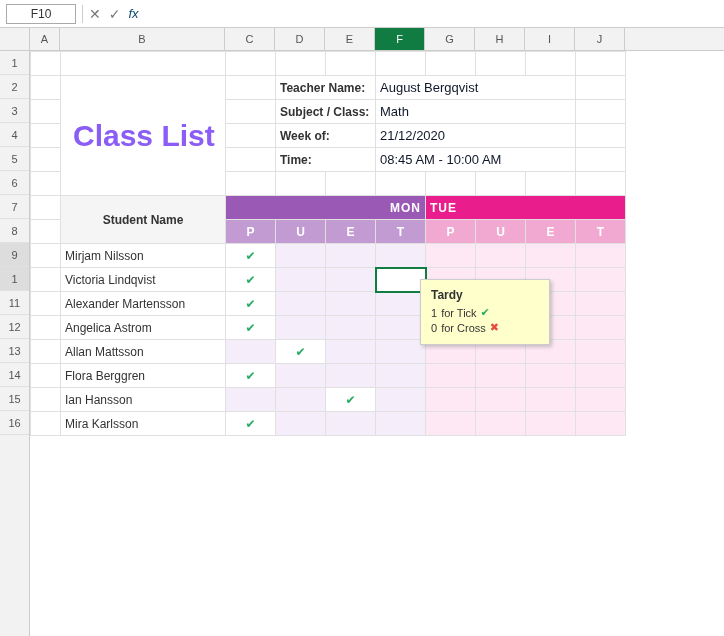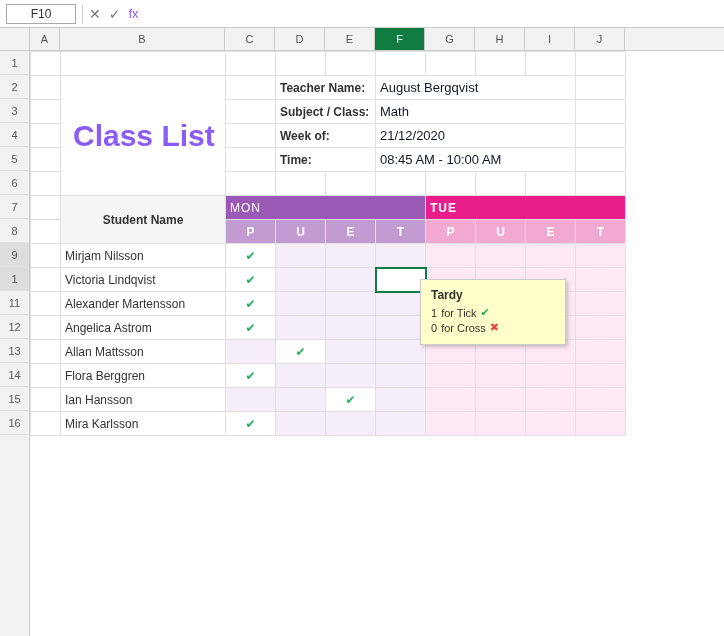--- a/index.html
+++ b/index.html
@@ -36,21 +36,22 @@
       display: flex;
       gap: 8px;
       color: #555;
       font-size: 14px;
     }
     .formula-icon {
       cursor: pointer;
       color: #777;
     }
     .formula-fx {
-      color: #8b5cf6;
+      color: #0c4a6e;
+      font-style: italic;
       font-size: 13px;
     }
 
     
     .spreadsheet-container {
       display: flex;
       flex-direction: column;
       height: calc(100vh - 28px);
       overflow: hidden;
     }
@@ -141,22 +142,22 @@
     }
     .cell-value {
       font-size: 13px;
       color: #0f172a;
     }
 
     
     .mon-header {
       background: #9b59b6;
       color: #fff;
-      text-align: left;
-      font-weight: normal;
+      text-align: right;
+      font-weight: bold;
       font-size: 12px;
       letter-spacing: 1px;
     }
     .tue-header {
       background: #e91e8c;
       color: #fff;
       text-align: left;
       font-weight: bold;
       font-size: 12px;
       letter-spacing: 1px;
@@ -196,21 +197,21 @@
     .tooltip-overlay {
       position: absolute;
       background: #ffffcc;
       border: 1px solid #ccc;
       padding: 8px 10px;
       font-size: 11px;
       box-shadow: 2px 2px 4px rgba(0,0,0,0.2);
       z-index: 10;
       top: 228px;
       left: 390px;
-      width: 146px;
+      width: 130px;
     }
     .tooltip-title {
       font-weight: bold;
       margin-bottom: 4px;
       font-size: 12px;
     }
     .tooltip-row {
       display: flex;
       align-items: center;
       gap: 4px;

